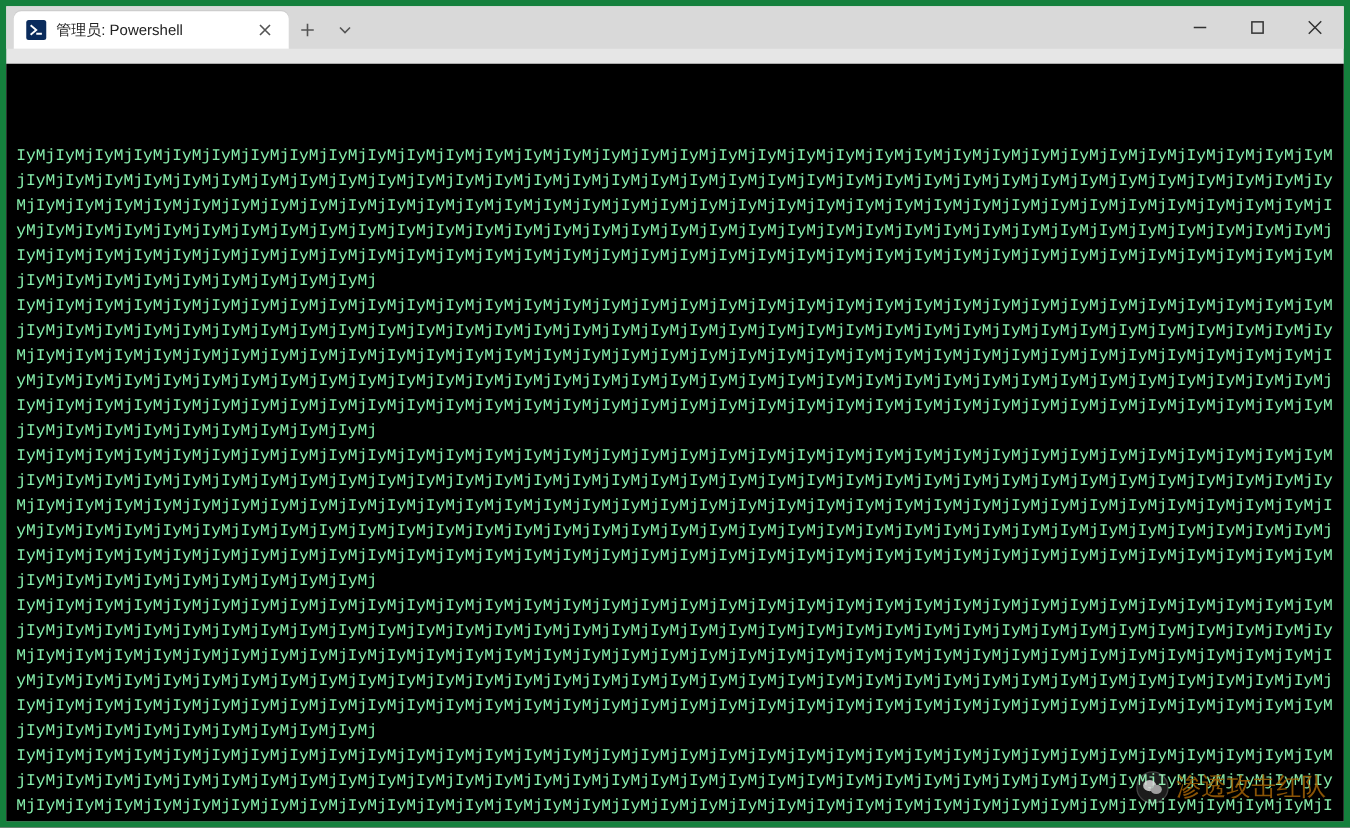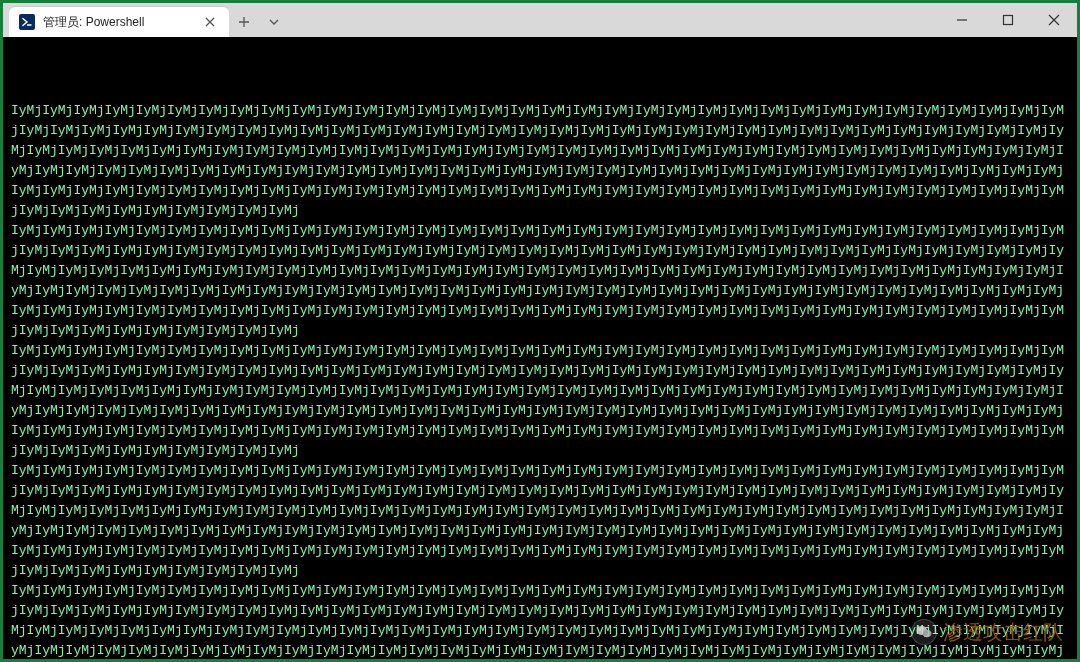--- a/index.html
+++ b/index.html
@@ -2,21 +2,22 @@
 <html><head>
 <meta charset="utf-8">
 <style>
   * { margin: 0; padding: 0; box-sizing: border-box; }
   html, body { width: 1080px; height: 662px; overflow: hidden; font-family: "Segoe UI", Tahoma, sans-serif; background: #ccc; }
 
   .window {
     width: 1080px; height: 662px;
     background: #e6e6e6;
     display: flex; flex-direction: column;
-    border: 3px solid #15803d;
+    border: 5px solid #15803d;
+    gap: 12px;
   }
 
   
   .titlebar {
     height: 34px;
     background: #d9d9d9;
     display: flex; align-items: stretch;
     position: relative;
     flex-shrink: 0;
   }

